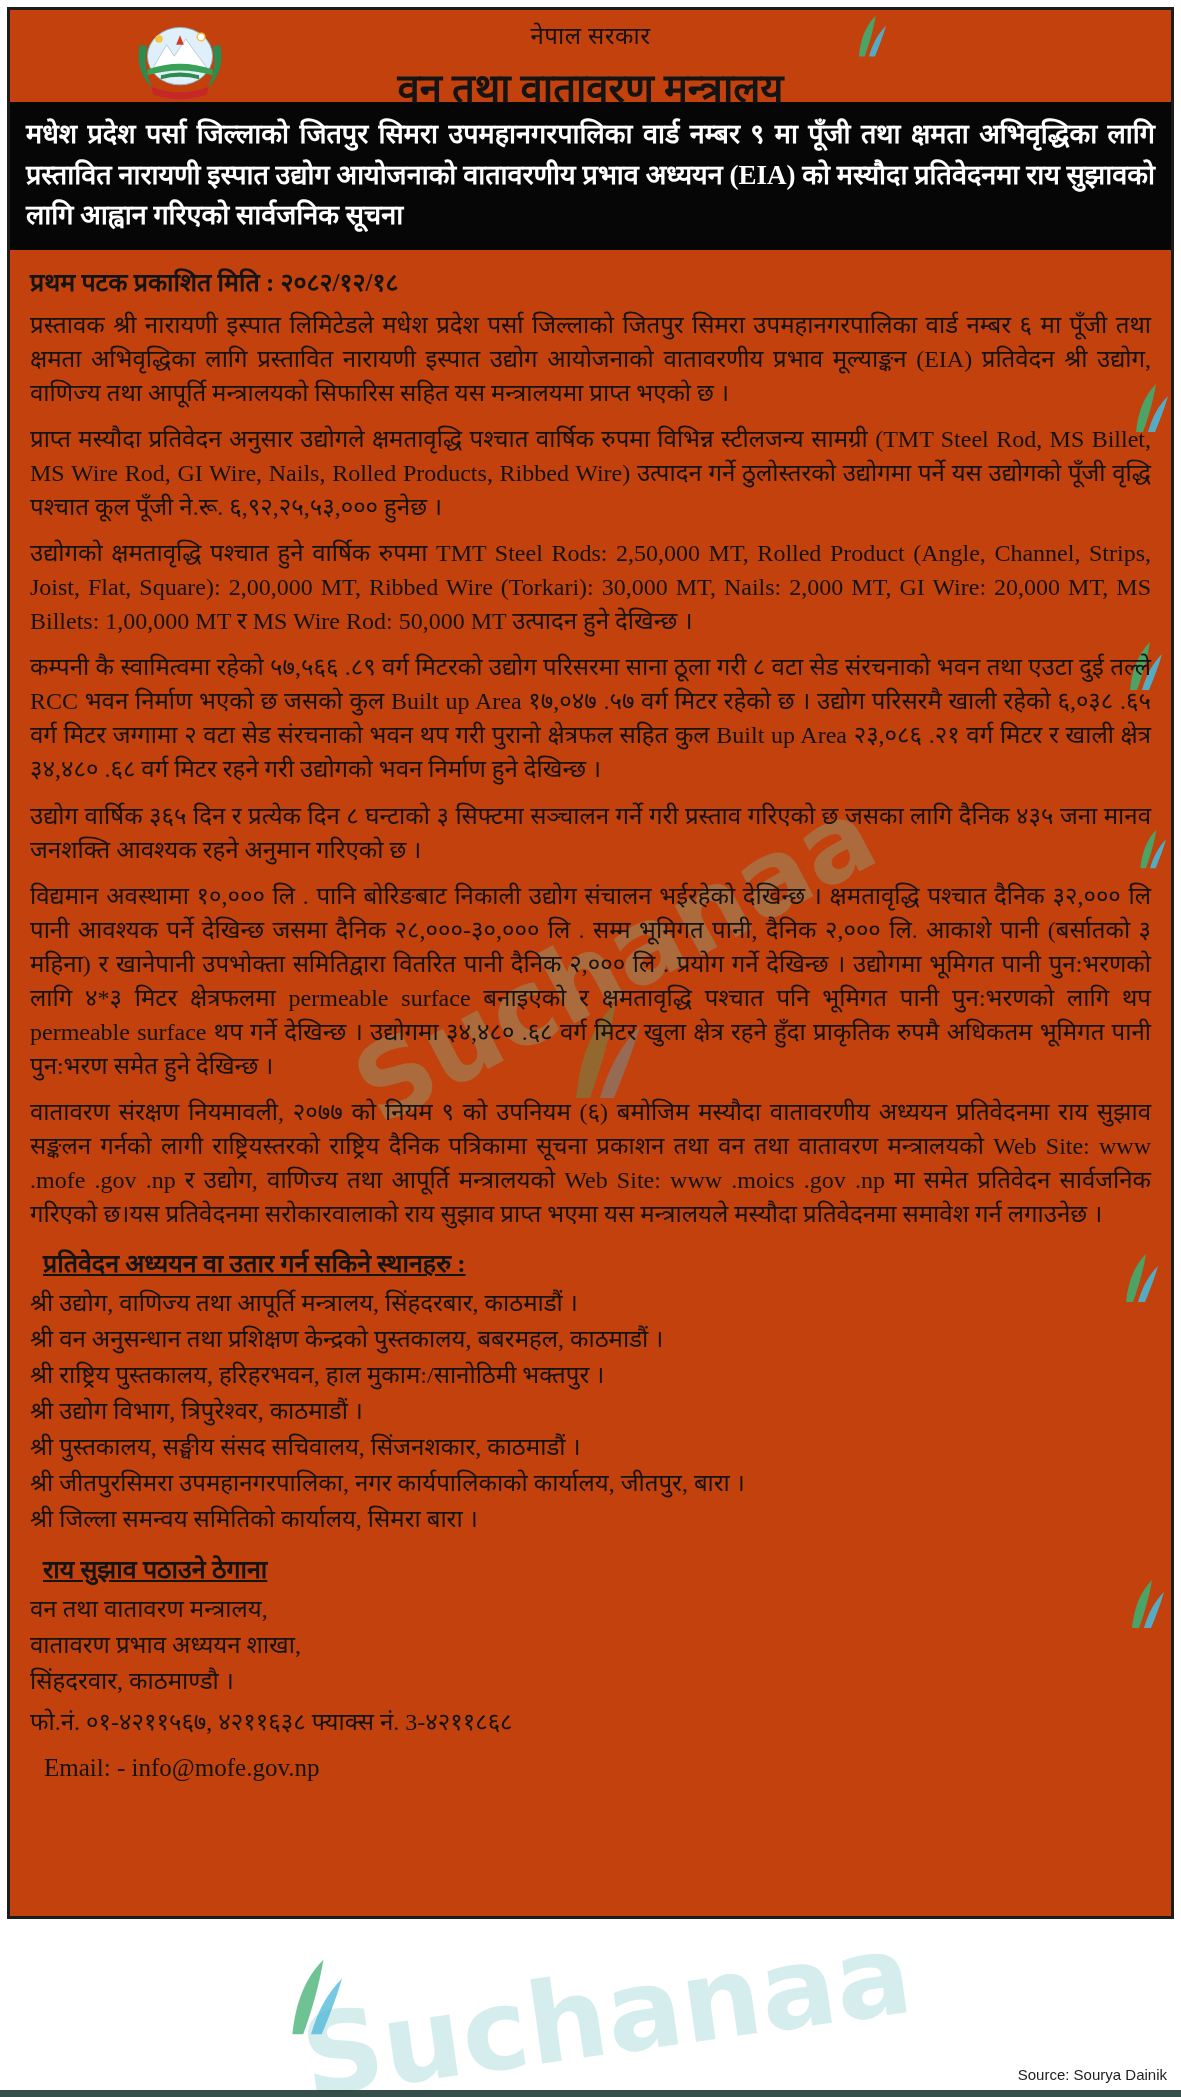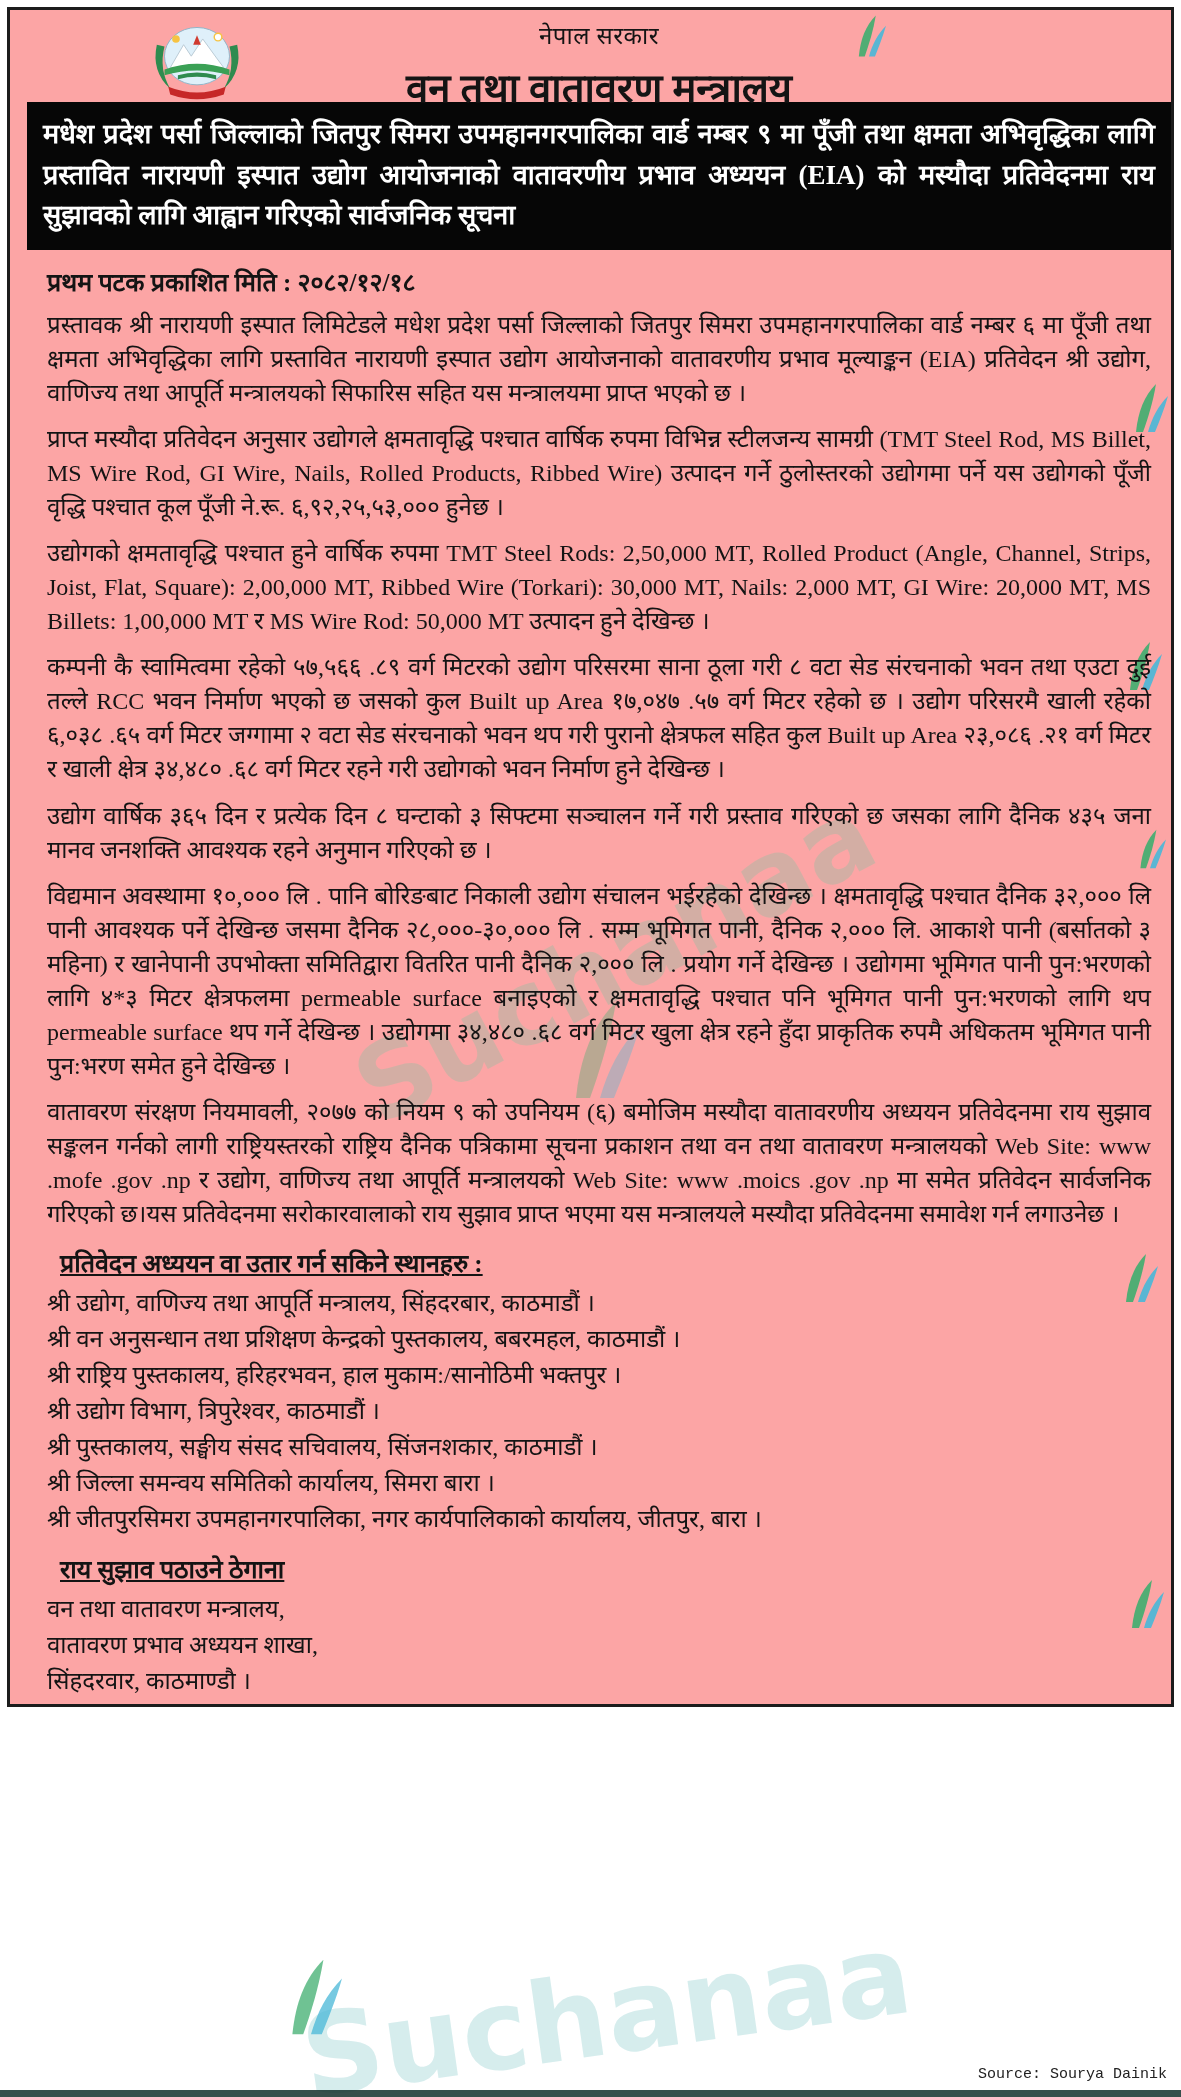--- a/index.html
+++ b/index.html
@@ -11,25 +11,24 @@
     position:relative;
     overflow:hidden;
   }
   .page {
     position:absolute; left:0; top:0;
     width:1181px; height:2097px;
     background:#ffffff;
   }
   .frame {
     position:absolute; left:7px; top:7px;
-    width:1167px; height:1700px;
+    width:1167px; height:1912px;
     border:3px solid #1c1c1c;
-    background:#fca5a5;
+    background:#c2410c;
     overflow:hidden;
-    padding-left:17px;
   }
   .header { position:relative; height:92px; padding-top:8px; }
   .emblem { position:absolute; left:122px; top:6px; }
   .gov-line { text-align:center; font-size:24px; letter-spacing:.5px; }
   .ministry-line { text-align:center; font-size:40px; font-weight:bold; margin-top:8px; }
   .banner {
     background:#060606; color:#ffffff;
     font-size:27px; font-weight:bold;
     line-height:1.5;
     padding:12px 16px 14px 16px;
@@ -42,21 +41,21 @@
     font-size:25px; font-weight:bold; text-decoration:underline;
     margin:14px 0 6px 13px;
   }
   .loc-item { font-size:24px; line-height:1.5; }
   .addr-line { font-size:24px; line-height:1.5; }
   .phone-line { font-size:24px; line-height:1.6; margin-top:4px; }
   .email-line { font-size:25px; line-height:1.6; margin-top:6px; font-family:"Liberation Serif","DejaVu Serif",serif;margin-left:14px; }
   .source-line {
     position:absolute; right:14px; bottom:14px;
     font-size:15px; color:#222;
-    font-family:Liberation Mono, monospace;
+    font-family:Liberation Sans, sans-serif;
     z-index:5;
   }
   .bottom-strip {
     position:absolute; left:0; bottom:0; width:1181px; height:7px;
     background:#13302b; opacity:.85; z-index:4;
   }
   .watermark {
     position:absolute;
     font-family:"DejaVu Sans","Liberation Sans",sans-serif;
     font-weight:bold;
@@ -152,22 +151,22 @@
       <div class="para">उद्योग वार्षिक ३६५ दिन र प्रत्येक दिन ८ घन्टाको ३ सिफ्टमा सञ्चालन गर्ने गरी प्रस्ताव गरिएको छ जसका लागि दैनिक ४३५ जना मानव जनशक्ति आवश्यक रहने अनुमान गरिएको छ ।</div>
       <div class="para">विद्यमान अवस्थामा १०,००० लि . पानि बोरिङबाट निकाली उद्योग संचालन भईरहेको देखिन्छ । क्षमतावृद्धि पश्चात दैनिक ३२,००० लि पानी आवश्यक पर्ने देखिन्छ जसमा दैनिक २८,०००-३०,००० लि . सम्म भूमिगत पानी, दैनिक २,००० लि. आकाशे पानी (बर्सातको ३ महिना) र खानेपानी उपभोक्ता समितिद्वारा वितरित पानी दैनिक २,००० लि . प्रयोग गर्ने देखिन्छ । उद्योगमा भूमिगत पानी पुन:भरणको लागि ४*३ मिटर क्षेत्रफलमा permeable surface बनाइएको र क्षमतावृद्धि पश्चात पनि भूमिगत पानी पुन:भरणको लागि थप permeable surface थप गर्ने देखिन्छ । उद्योगमा ३४,४८० .६८ वर्ग मिटर खुला क्षेत्र रहने हुँदा प्राकृतिक रुपमै अधिकतम भूमिगत पानी पुन:भरण समेत हुने देखिन्छ ।</div>
       <div class="para">वातावरण संरक्षण नियमावली, २०७७ को नियम ९ को उपनियम (६) बमोजिम मस्यौदा वातावरणीय अध्ययन प्रतिवेदनमा राय सुझाव सङ्कलन गर्नको लागी राष्ट्रियस्तरको राष्ट्रिय दैनिक पत्रिकामा सूचना प्रकाशन तथा वन तथा वातावरण मन्त्रालयको Web Site: www .mofe .gov .np र उद्योग, वाणिज्य तथा आपूर्ति मन्त्रालयको Web Site: www .moics .gov .np मा समेत प्रतिवेदन सार्वजनिक गरिएको छ।यस प्रतिवेदनमा सरोकारवालाको राय सुझाव प्राप्त भएमा यस मन्त्रालयले मस्यौदा प्रतिवेदनमा समावेश गर्न लगाउनेछ ।</div>
 
       <div class="section-heading">प्रतिवेदन अध्ययन वा उतार गर्न सकिने स्थानहरु :</div>
       <div class="loc-item">श्री उद्योग, वाणिज्य तथा आपूर्ति मन्त्रालय, सिंहदरबार, काठमाडौं ।</div>
       <div class="loc-item">श्री वन अनुसन्धान तथा प्रशिक्षण केन्द्रको पुस्तकालय, बबरमहल, काठमाडौं ।</div>
       <div class="loc-item">श्री राष्ट्रिय पुस्तकालय, हरिहरभवन, हाल मुकाम:/सानोठिमी भक्तपुर ।</div>
       <div class="loc-item">श्री उद्योग विभाग, त्रिपुरेश्वर, काठमाडौं ।</div>
       <div class="loc-item">श्री पुस्तकालय, सङ्घीय संसद सचिवालय, सिंजनशकार, काठमाडौं ।</div>
+      <div class="loc-item">श्री जीतपुरसिमरा उपमहानगरपालिका, नगर कार्यपालिकाको कार्यालय, जीतपुर, बारा ।</div>
       <div class="loc-item">श्री जिल्ला समन्वय समितिको कार्यालय, सिमरा बारा ।</div>
-      <div class="loc-item">श्री जीतपुरसिमरा उपमहानगरपालिका, नगर कार्यपालिकाको कार्यालय, जीतपुर, बारा ।</div>
 
       <div class="section-heading">राय सुझाव पठाउने ठेगाना</div>
       <div class="addr-line">वन तथा वातावरण मन्त्रालय,</div>
       <div class="addr-line">वातावरण प्रभाव अध्ययन शाखा,</div>
       <div class="addr-line">सिंहदरवार, काठमाण्डौ ।</div>
       <div class="phone-line">फो.नं. ०१-४२११५६७, ४२११६३८ फ्याक्स नं. 3-४२११८६८</div>
       <div class="email-line">Email: - info@mofe.gov.np</div>
     </div>
 
   </div>

